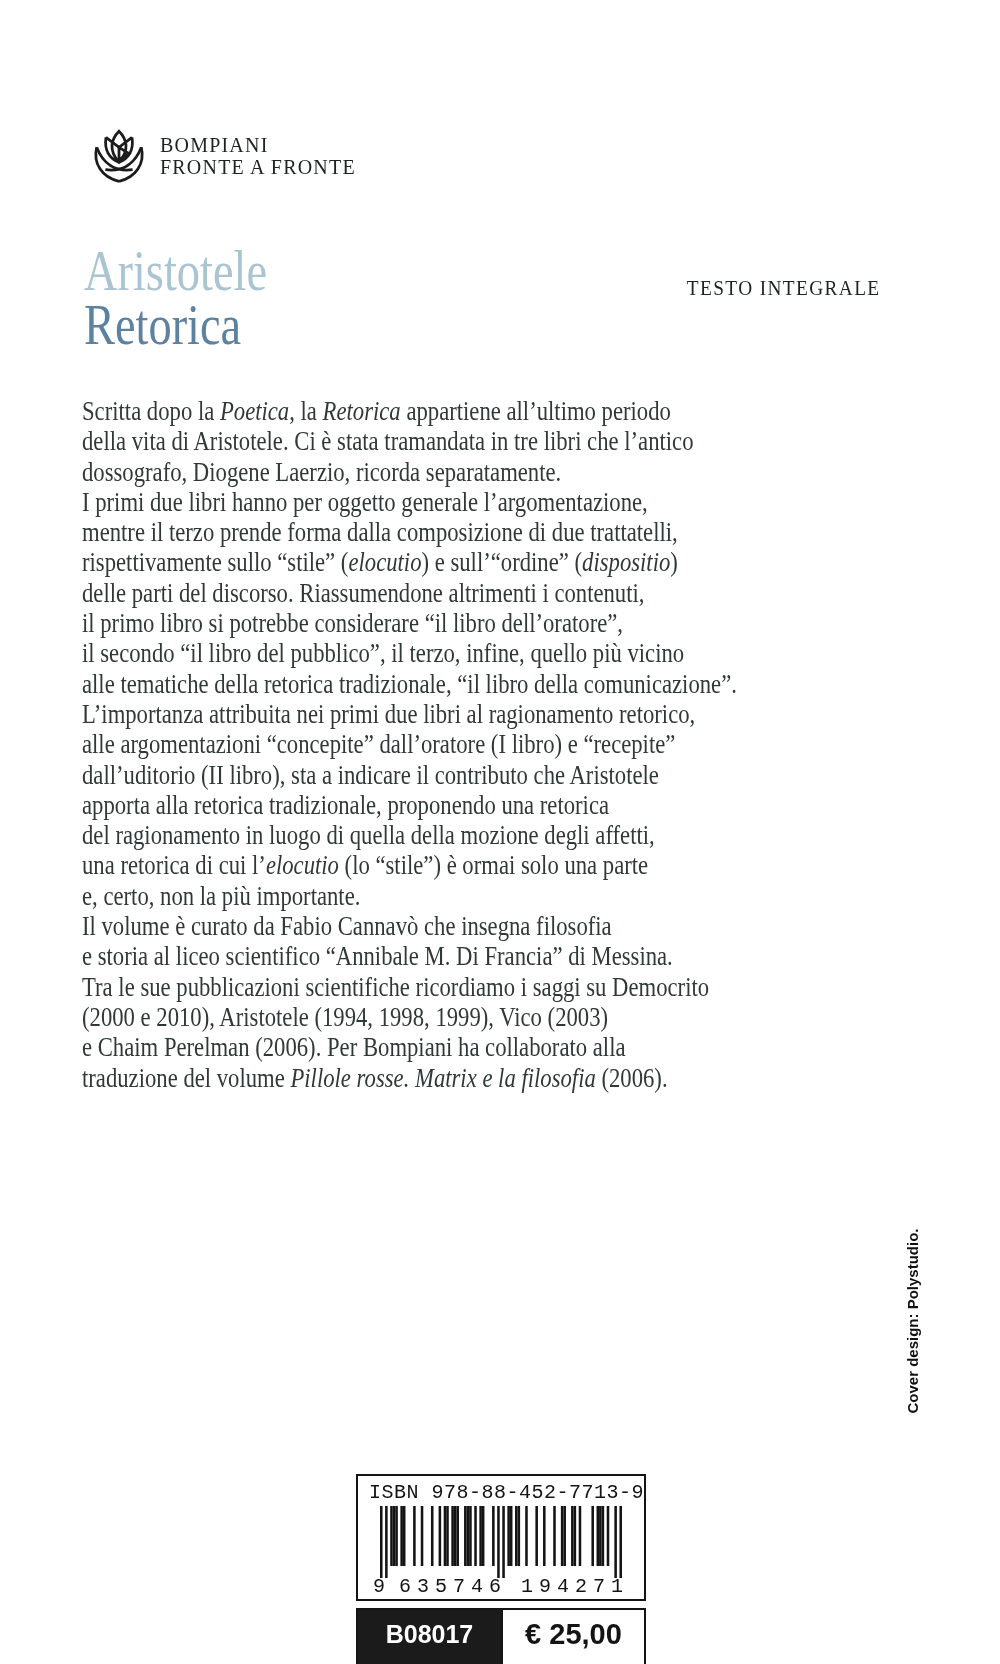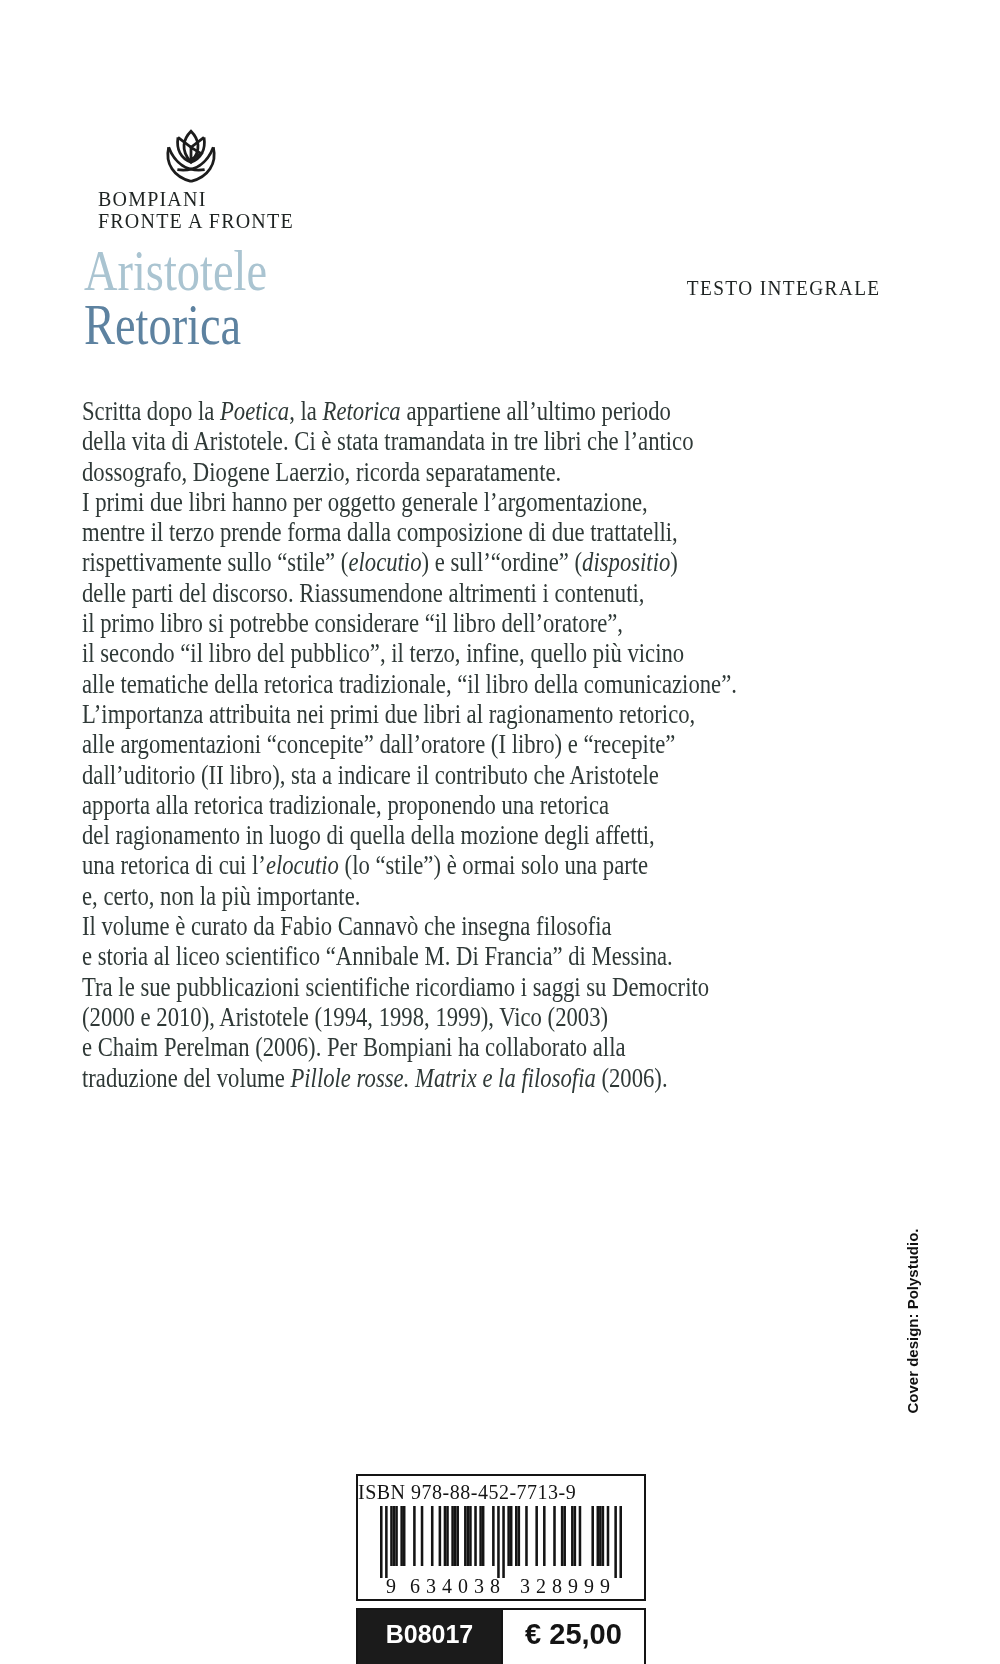--- a/index.html
+++ b/index.html
@@ -1,21 +1,21 @@
 <!DOCTYPE html>
 <html><head>
 <meta charset="utf-8">
 <style>
   html,body{margin:0;padding:0;background:#ffffff;}
   .page{
     position:relative; width:1000px; height:1664px; background:#ffffff;
     overflow:hidden; font-family:"Liberation Serif", serif; color:#2f3937;
   }
   
-  .brand{position:absolute; left:88px; top:124px; display:flex; align-items:center;flex-direction:column;}
+  .brand{position:absolute; left:88px; top:124px; display:flex; align-items:center;}
   .brand svg{display:block;}
   .brand-text{margin-left:10px; color:#1e2322; font-size:20px; line-height:22px;
     letter-spacing:1.2px; font-family:"Liberation Serif", serif;}
   
   .titleblock{position:absolute; left:84px; top:244px; transform:scaleX(.80);
     transform-origin:0 0; white-space:nowrap;}
   .author{font-size:58px; line-height:54px; font-weight:400;}
   .booktitle{font-size:58px; line-height:54px; font-weight:400;}
   .edition{position:absolute; top:276px; right:119px; font-size:21px;
     letter-spacing:1.5px; color:#1e2322; transform:scaleX(.92); transform-origin:100% 0;
@@ -25,21 +25,21 @@
     transform:scaleX(.84); transform-origin:0 0;
     font-size:27px; line-height:30.3px; color:#2f3937; white-space:nowrap;}
   .blurb .line{height:30.3px;}
   
   .credit{position:absolute; left:793px; top:1312px; width:240px; height:18px;
     transform:rotate(-90deg); font-family:"Liberation Sans", sans-serif;
     font-weight:bold; font-size:15px; color:#111; text-align:center; white-space:nowrap;}
   
   .isbn-box{position:absolute; left:356px; top:1474px; width:290px; height:127px;
     background:#fff; border:2px solid #141414; box-sizing:border-box;
-    font-family:Liberation Serif, serif; text-align:left;}
+    font-family:Liberation Mono, monospace; text-align:right;}
   .isbn-label{margin-top:5px; font-size:20px; letter-spacing:.5px; color:#141414;}
   .barcode-wrap{position:relative; margin-top:2px; height:92px;}
   .barcode-wrap svg{display:block; margin:0 auto;}
   .barcode-digits{position:absolute; left:0; right:0; bottom:0; display:flex;
     justify-content:center; gap:14px; font-size:20px; color:#141414; background:transparent;}
   .barcode-digits span{letter-spacing:6px;}
   .barcode-digits .lead{letter-spacing:0;}
   
   .price-bar{position:absolute; left:356px; top:1608px; width:290px; height:64px;
     box-sizing:border-box; border:2px solid #141414; display:flex;
@@ -153,22 +153,22 @@
           <rect x="211.43" y="0" width="2.55" height="60" fill="#141414"></rect>
           <rect x="216.53" y="0" width="2.55" height="60" fill="#141414"></rect>
           <rect x="219.07" y="0" width="2.55" height="60" fill="#141414"></rect>
           <rect x="221.62" y="0" width="2.55" height="60" fill="#141414"></rect>
           <rect x="226.72" y="0" width="2.55" height="60" fill="#141414"></rect>
           <rect x="234.36" y="0" width="2.55" height="72" fill="#141414"></rect>
           <rect x="239.45" y="0" width="2.55" height="72" fill="#141414"></rect>
         </svg>
       <div class="barcode-digits">
         <span class="lead">9</span>
-        <span>634038</span>
-        <span>328999</span>
+        <span>635746</span>
+        <span>194271</span>
       </div>
     </div>
   </div>
 
   <div class="price-bar">
     <div class="code-cell">B08017</div>
     <div class="price-cell">€ 25,00</div>
   </div>
 
 </div>

